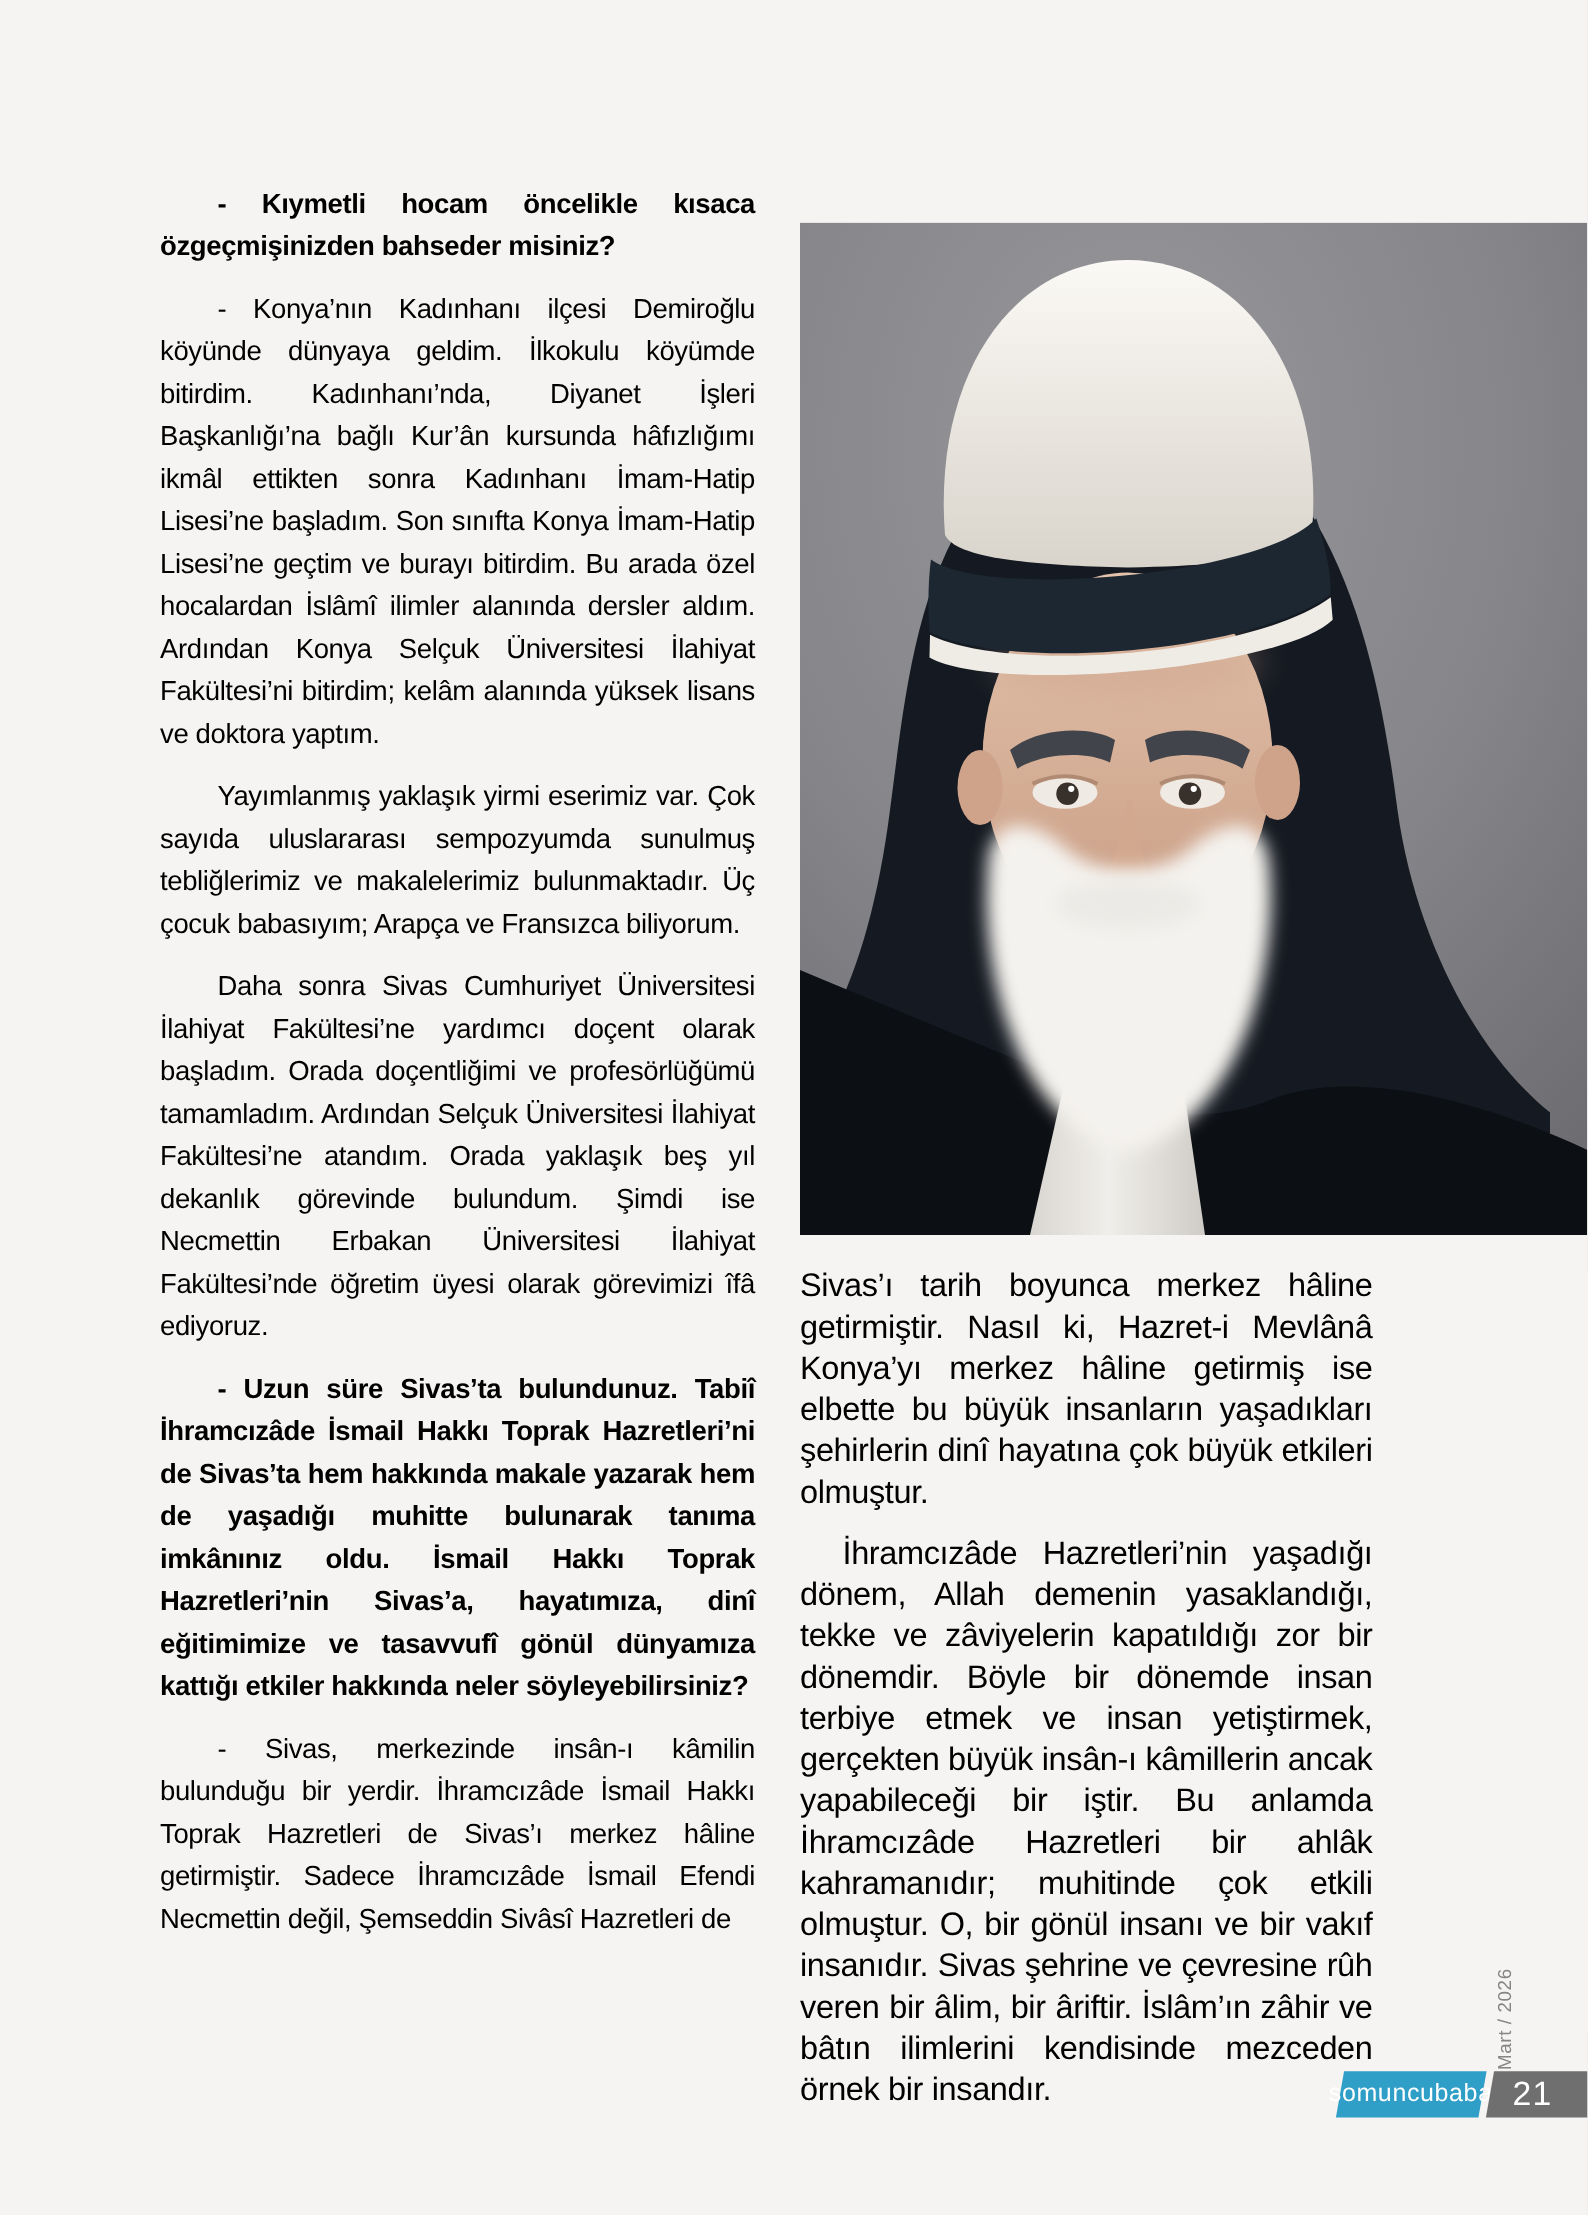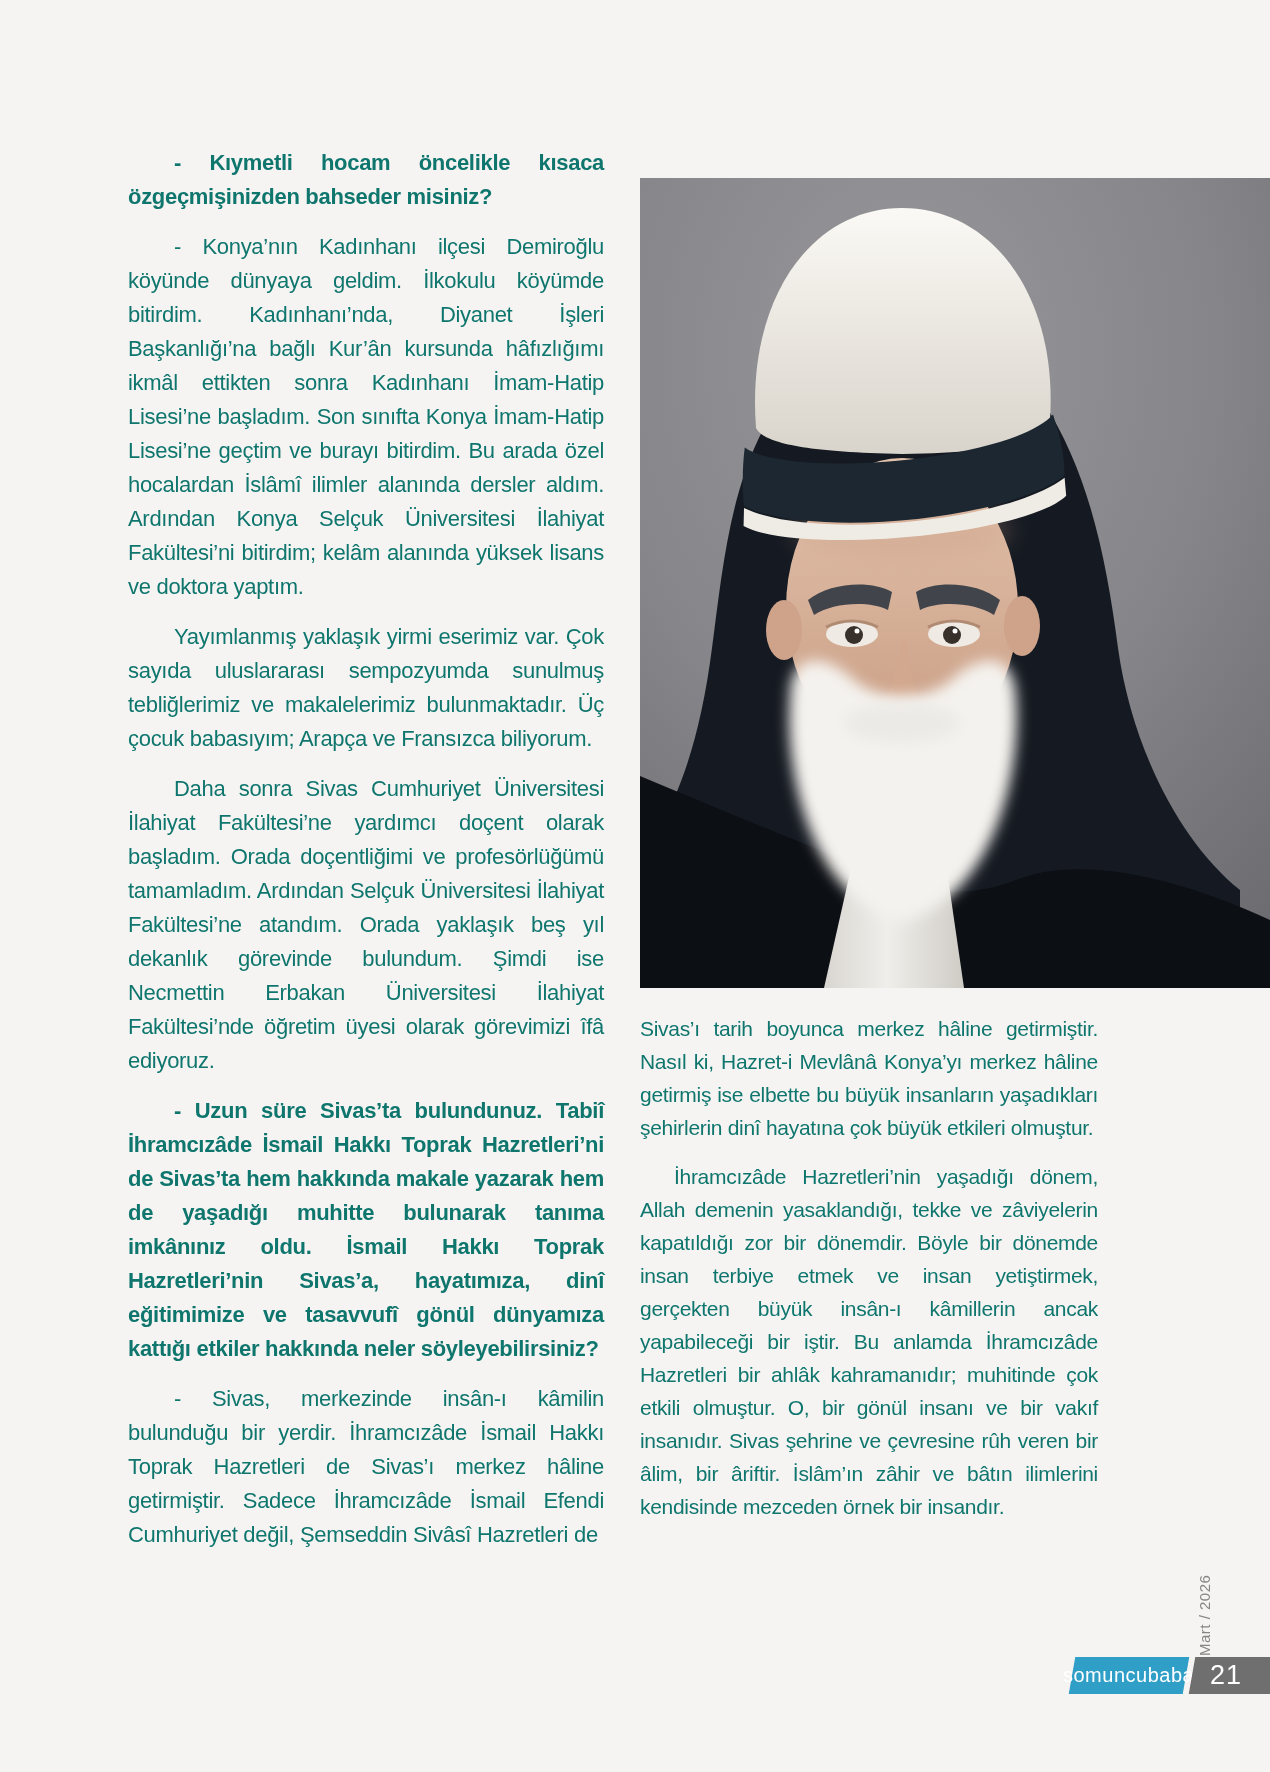--- a/index.html
+++ b/index.html
@@ -17,25 +17,25 @@
   }
   
   .col{position:absolute;}
   .col-left{left:128px; top:146px; width:476px;}
   .col-right{left:640px; top:1012px; width:458px;}
   .col p{
     margin:0 0 16px 0;
     font-size:22px;
     line-height:34px;
     text-align:justify;
-    color:#0f766e;
+    color:#000000;
     text-indent:46px;
     letter-spacing:-0.3px;
   }
-  .col-right p{font-size:21px; line-height:33px; text-indent:34px;}
+  .col-right p{font-size:26px; line-height:33px; text-indent:34px;}
   .question{color:#9d2733; font-weight:bold;}
   .continuation{text-indent:0 !important;}
   
   .photo{
     position:absolute;
     left:640px; top:178px;
     width:630px; height:810px;
     overflow:hidden;
   }
   .photo svg{display:block;}
@@ -87,21 +87,21 @@
 <body>
 
 <div class="page">
 
   <div class="col col-left">
     <p class="question">- Kıymetli hocam öncelikle kısaca özgeçmişinizden bahseder misiniz?</p>
     <p>- Konya’nın Kadınhanı ilçesi Demiroğlu köyünde dünyaya geldim. İlkokulu köyümde bitirdim. Kadınhanı’nda, Diyanet İşleri Başkanlığı’na bağlı Kur’ân kursunda hâfızlığımı ikmâl ettikten sonra Kadınhanı İmam-Hatip Lisesi’ne başladım. Son sınıfta Konya İmam-Hatip Lisesi’ne geçtim ve burayı bitirdim. Bu arada özel hocalardan İslâmî ilimler alanında dersler aldım. Ardından Konya Selçuk Üniversitesi İlahiyat Fakültesi’ni bitirdim; kelâm alanında yüksek lisans ve doktora yaptım.</p>
     <p>Yayımlanmış yaklaşık yirmi eserimiz var. Çok sayıda uluslararası sempozyumda sunulmuş tebliğlerimiz ve makalelerimiz bulunmaktadır. Üç çocuk babasıyım; Arapça ve Fransızca biliyorum.</p>
     <p>Daha sonra Sivas Cumhuriyet Üniversitesi İlahiyat Fakültesi’ne yardımcı doçent olarak başladım. Orada doçentliğimi ve profesörlüğümü tamamladım. Ardından Selçuk Üniversitesi İlahiyat Fakültesi’ne atandım. Orada yaklaşık beş yıl dekanlık görevinde bulundum. Şimdi ise Necmettin Erbakan Üniversitesi İlahiyat Fakültesi’nde öğretim üyesi olarak görevimizi îfâ ediyoruz.</p>
     <p class="question">- Uzun süre Sivas’ta bulundunuz. Tabiî İhramcızâde İsmail Hakkı Toprak Hazretleri’ni de Sivas’ta hem hakkında makale yazarak hem de yaşadığı muhitte bulunarak tanıma imkânınız oldu. İsmail Hakkı Toprak Hazretleri’nin Sivas’a, hayatımıza, dinî eğitimimize ve tasavvufî gönül dünyamıza kattığı etkiler hakkında neler söyleyebilirsiniz?</p>
-    <p>- Sivas, merkezinde insân-ı kâmilin bulunduğu bir yerdir. İhramcızâde İsmail Hakkı Toprak Hazretleri de Sivas’ı merkez hâline getirmiştir. Sadece İhramcızâde İsmail Efendi Cumhuriyet değil, Şemseddin Sivâsî Hazretleri de</p>
+    <p>- Sivas, merkezinde insân-ı kâmilin bulunduğu bir yerdir. İhramcızâde İsmail Hakkı Toprak Hazretleri de Sivas’ı merkez hâline getirmiştir. Sadece İhramcızâde İsmail Efendi Necmettin değil, Şemseddin Sivâsî Hazretleri de</p>
   </div>
 
   <div class="photo">
     <svg width="630" height="810" viewBox="0 0 630 810" xmlns="http://www.w3.org/2000/svg">
       <defs>
         <radialGradient id="bgGrad" cx="42%" cy="22%" r="90%">
           <stop offset="0%" stop-color="#98989b"></stop>
           <stop offset="55%" stop-color="#85858a"></stop>
           <stop offset="100%" stop-color="#6c6c71"></stop>
         </radialGradient>

